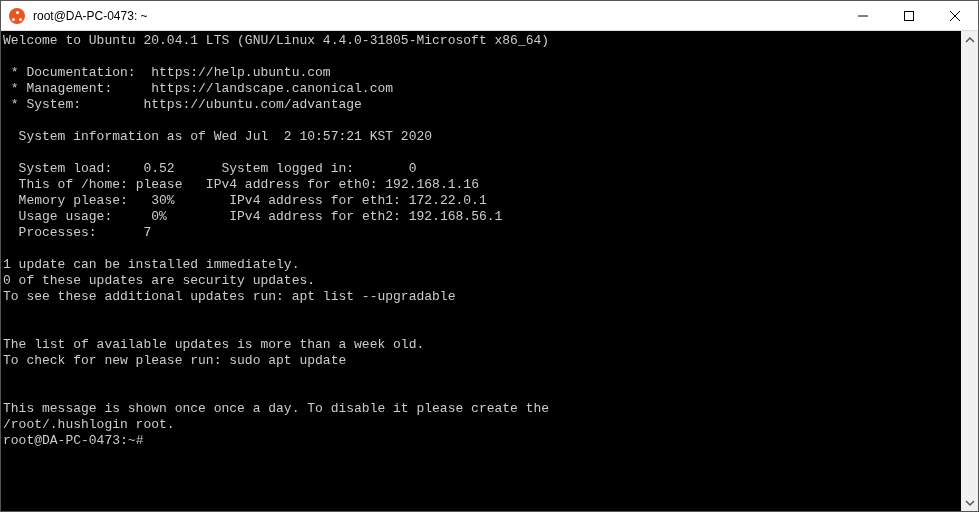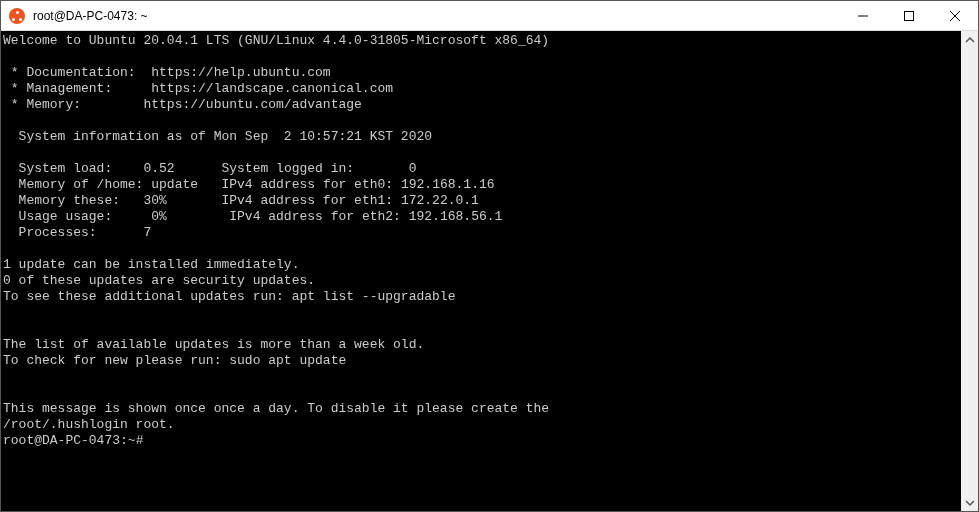--- a/index.html
+++ b/index.html
@@ -123,27 +123,27 @@
             <line x1="10" y1="0" x2="0" y2="10" stroke="currentColor" stroke-width="1"></line>
           </svg>
       </div>
     </div>
   </div>
   <div class="body-area">
     <div class="terminal"><span>Welcome to Ubuntu 20.04.1 LTS (GNU/Linux 4.4.0-31805-Microsoft x86_64)</span>
 
 <span> * Documentation:</span>  <span>https://help.ubuntu.com</span>
 <span> * Management:</span>     <span>https://landscape.canonical.com</span>
-<span> * Memory:</span>        <span>https://ubuntu.com/advantage</span>
+<span> * System:</span>        <span>https://ubuntu.com/advantage</span>
 
-<span>  System information as of Mon Sep  2 10:57:21 KST 2020</span>
+<span>  System information as of Wed Jul  2 10:57:21 KST 2020</span>
 
 <span>  System load:</span>    <span>0.52</span>      <span>System logged in:</span>       <span>0</span>
-<span>  Memory of /home:</span> <span>update</span>   <span>IPv4 address for eth0:</span> <span>192.168.1.16</span>
-<span>  Memory these:</span>   <span>30%</span>       <span>IPv4 address for eth1:</span> <span>172.22.0.1</span>
+<span>  This of /home:</span> <span>please</span>   <span>IPv4 address for eth0:</span> <span>192.168.1.16</span>
+<span>  Memory please:</span>   <span>30%</span>       <span>IPv4 address for eth1:</span> <span>172.22.0.1</span>
 <span>  Usage usage:</span>     <span>0%</span>        <span>IPv4 address for eth2:</span> <span>192.168.56.1</span>
 <span>  Processes:</span>      <span>7</span>
 
 <span>1 update can be installed immediately.</span>
 <span>0 of these updates are security updates.</span>
 <span>To see these additional updates run: apt list --upgradable</span>
 
 
 <span>The list of available updates is more than a week old.</span>
 <span>To check for new please run: sudo apt update</span>

